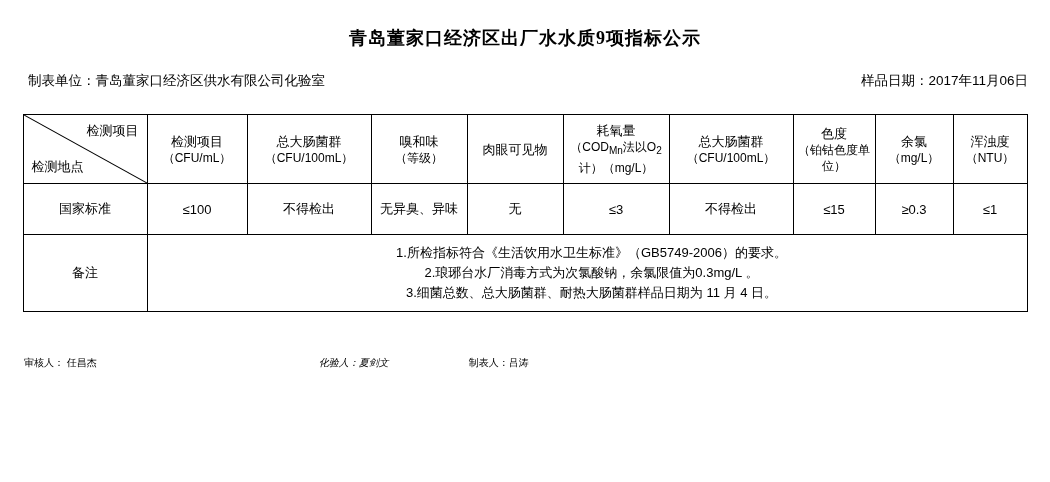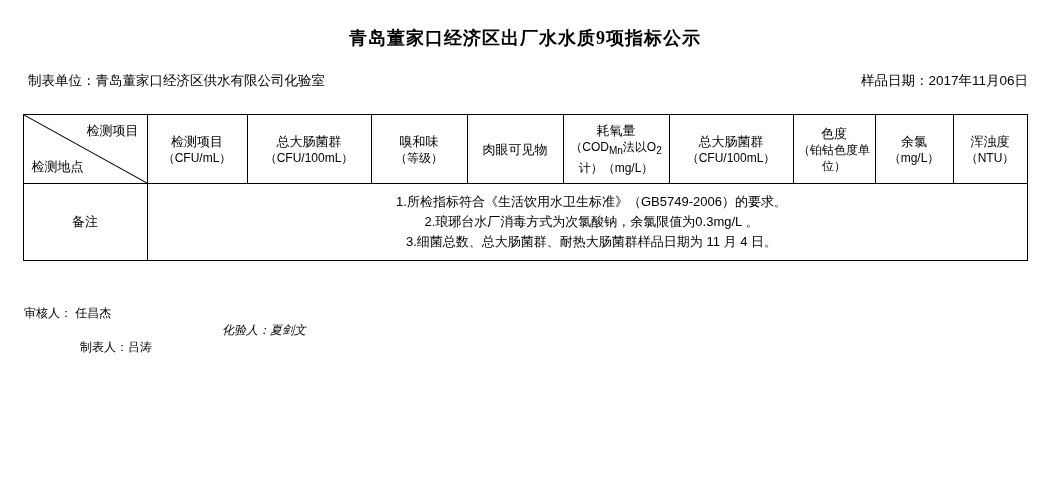--- a/index.html
+++ b/index.html
@@ -103,22 +103,21 @@
   }
   .remark-cell {
     text-align: left;
     padding-left: 12px !important;
     line-height: 20px;
     font-size: 13px;
   }
   .sign-row {
     display: flex;
     padding: 28px 0 0 0;
-    font-size: 12px;
-    flex-direction: column;
+    font-size: 10px;
   }
   .sign-1 { margin-left: 24px; }
   .sign-2 { margin-left: 222px; font-style: italic; }
   .sign-3 { margin-left: 80px; }
 </style>
 </head>
 <body>
 
 <div class="page">
 
@@ -192,20 +191,32 @@
           <div class="line2">（mg/L）</div>
         </td>
 
         <td class="hdr">
           <div class="line1">浑浊度</div>
           <div class="line2">（NTU）</div>
         </td>
       </tr>
 
 
+      <tr class="data-row">
+        <td>国家标准</td>
+        <td>≤100</td>
+        <td>不得检出</td>
+        <td>无异臭、异味</td>
+        <td>无</td>
+        <td>≤3</td>
+        <td>不得检出</td>
+        <td>≤15</td>
+        <td>≥0.3</td>
+        <td>≤1</td>
+      </tr>
 
       <tr class="remark-row">
         <td>备注</td>
         <td class="remark-cell" colspan="9">
           <div>1.所检指标符合《生活饮用水卫生标准》（GB5749-2006）的要求。</div>
           <div>2.琅琊台水厂消毒方式为次氯酸钠，余氯限值为0.3mg/L 。</div>
           <div>3.细菌总数、总大肠菌群、耐热大肠菌群样品日期为 11 月 4 日。</div>
         </td>
       </tr>
     </tbody>

